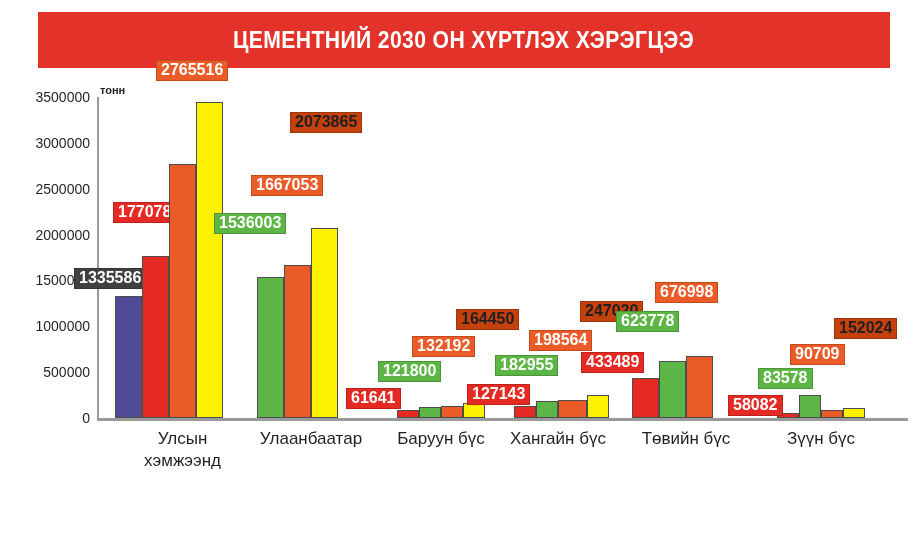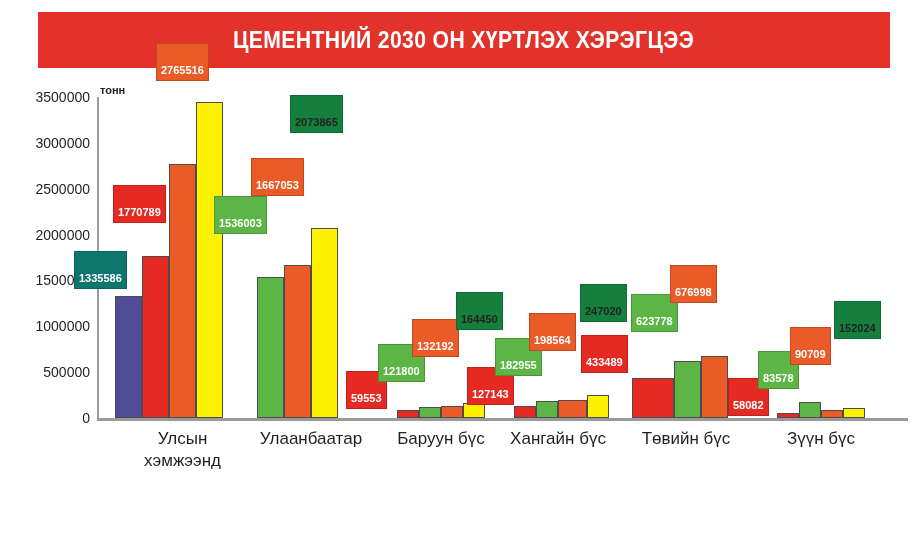--- a/index.html
+++ b/index.html
@@ -90,32 +90,32 @@
     position:relative;
   }
   .bar.c2017{background:#4F4B96;}
   .bar.c2020{background:#E42A22;}
   .bar.c2025{background:#5CB544;}
   .bar.c2027{background:#EA5B28;}
   .bar.c2030{background:#FFF200;}
 
   .vlabel{
     position:absolute;
-    font-size:11px;
+    font-size:16px;
     font-weight:bold;
-    padding:18px 4px 2px 4px;
+    padding:1px 4px 2px 4px;
     white-space:nowrap;
     border:1px solid rgba(0,0,0,0.18);
     line-height:16px;
   }
-  .vlabel.c2017{background:#0f766e;color:#ffffff;}
+  .vlabel.c2017{background:#404040;color:#ffffff;}
   .vlabel.c2020{background:#E42A22;color:#ffffff;}
   .vlabel.c2025{background:#5CB544;color:#ffffff;}
   .vlabel.c2027{background:#EA5B28;color:#ffffff;}
-  .vlabel.c2030{background:#15803d;color:#231f20;}
+  .vlabel.c2030{background:#c2410c;color:#231f20;}
 
   
   .cat-label{
     position:absolute;
     top:360px;
     text-align:center;
     font-size:17px;
     color:#231f20;
     line-height:22px;
   }
@@ -169,21 +169,21 @@
               <div class="vlabel c2027" style="bottom: 220.893px; left: -34px;">1667053</div>
             </div>
             <div class="bar c2030" style="width: 27px; height: 190.203px;">
               <div class="vlabel c2030" style="bottom: 284.203px; left: -22px;">2073865</div>
             </div>
           </div>
         </div>
         <div class="group" style="left: 300px;">
           <div class="bars">
             <div class="bar c2020" style="width: 22px; height: 7.76306px;">
-              <div class="vlabel c2020" style="bottom: 7.76306px; left: -52px;">59553</div>
+              <div class="vlabel c2020" style="bottom: 7.76306px; left: -52px;">61641</div>
             </div>
             <div class="bar c2025" style="width: 22px; height: 11.1708px;">
               <div class="vlabel c2025" style="bottom: 35.1708px; left: -42px;">121800</div>
             </div>
             <div class="bar c2027" style="width: 22px; height: 12.1239px;">
               <div class="vlabel c2027" style="bottom: 60.1239px; left: -30px;">132192</div>
             </div>
             <div class="bar c2030" style="width: 22px; height: 15.0824px;">
               <div class="vlabel c2030" style="bottom: 87.0824px; left: -8px;">164450</div>
             </div>
@@ -200,37 +200,37 @@
             <div class="bar c2027" style="width: 29px; height: 18.2112px;">
               <div class="vlabel c2027" style="bottom: 66.2112px; left: -30px;">198564</div>
             </div>
             <div class="bar c2030" style="width: 22px; height: 22.6553px;">
               <div class="vlabel c2030" style="bottom: 94.6553px; left: -8px;">247020</div>
             </div>
           </div>
         </div>
         <div class="group" style="left: 535px;">
           <div class="bars">
-            <div class="bar c2020" style="width: 42px; height: 39.7571px;">
+            <div class="bar c2020" style="width: 27px; height: 39.7571px;">
               <div class="vlabel c2020" style="bottom: 43.7571px; left: -52px;">433489</div>
             </div>
             <div class="bar c2025" style="width: 27px; height: 57.2094px;">
               <div class="vlabel c2025" style="bottom: 85.2094px; left: -44px;">623778</div>
             </div>
             <div class="bar c2027" style="width: 27px; height: 62.0904px;">
               <div class="vlabel c2027" style="bottom: 114.09px; left: -32px;">676998</div>
             </div>
           </div>
         </div>
         <div class="group" style="left: 680px;">
           <div class="bars">
             <div class="bar c2020" style="width: 22px; height: 5.32695px;">
               <div class="vlabel c2020" style="bottom: 1.32695px; left: -50px;">58082</div>
             </div>
-            <div class="bar c2025" style="width: 22px; height: 16px;">
+            <div class="bar c2025" style="width: 22px; height: 23px;">
               <div class="vlabel c2025" style="bottom: 27.6653px; left: -42px;">83578</div>
             </div>
             <div class="bar c2027" style="width: 22px; height: 8.31931px;">
               <div class="vlabel c2027" style="bottom: 52.3193px; left: -32px;">90709</div>
             </div>
             <div class="bar c2030" style="width: 22px; height: 10.3495px;">
               <div class="vlabel c2030" style="bottom: 78.3495px; left: -10px;">152024</div>
             </div>
           </div>
         </div>

